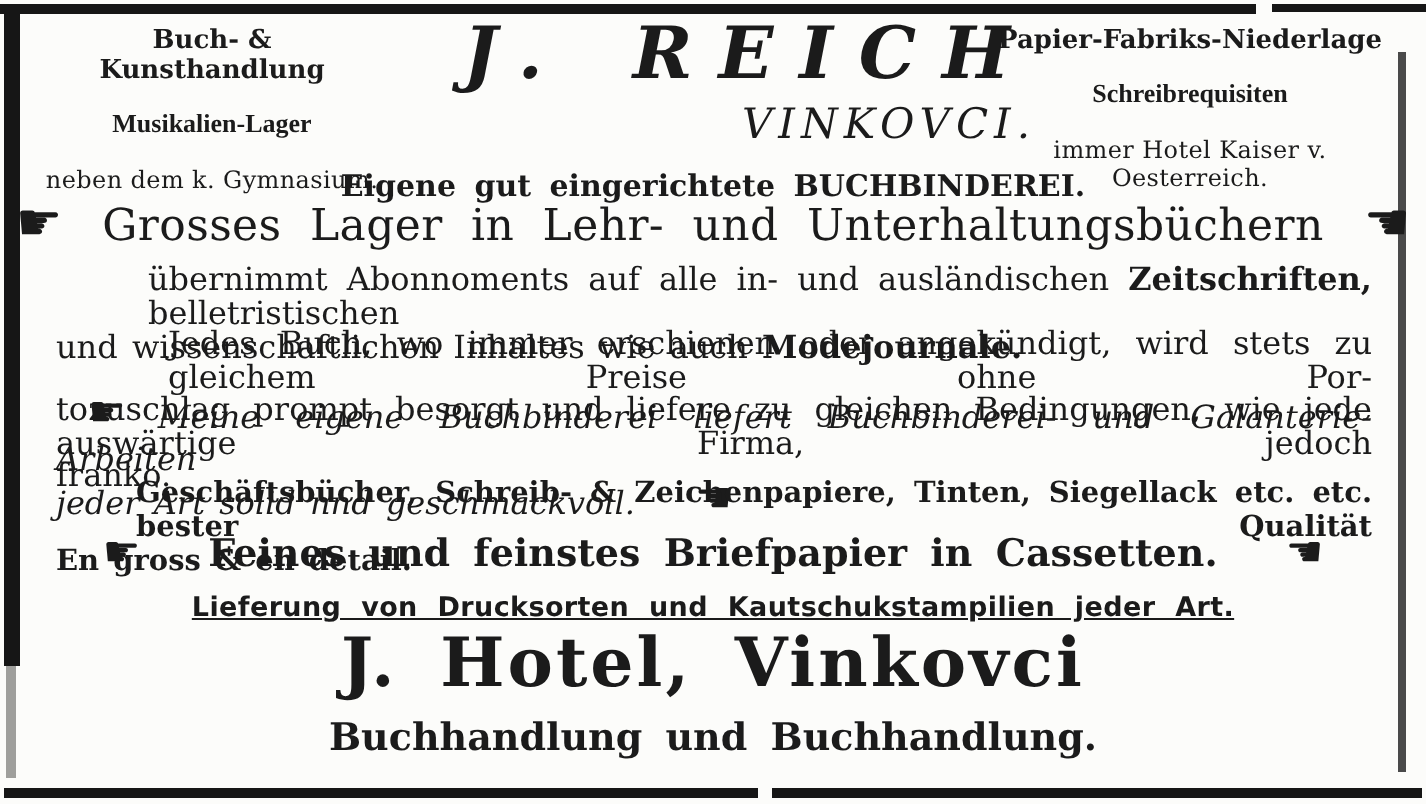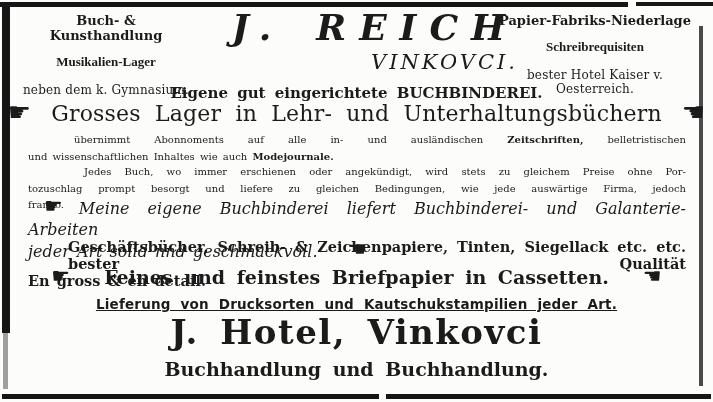--- a/index.html
+++ b/index.html
@@ -30,21 +30,21 @@
   
   .intro{position:absolute;top:84px;left:0;width:100%;text-align:center;
          font-size:15px;font-weight:600;word-spacing:4px;}
   .headline-row{position:absolute;top:100px;left:0;width:100%;display:flex;
                 justify-content:center;align-items:center;gap:20px;}
   .headline-text{font-size:22px;word-spacing:7px;letter-spacing:.2px;}
   .hand{font-family:"DejaVu Sans", sans-serif;font-size:26px;line-height:1;
         position:relative;top:-1px;}
   .hand-sm{font-size:21px;}
 
-  .para{position:absolute;left:28px;width:658px;font-size:10px;line-height:17px;
+  .para{position:absolute;left:28px;width:658px;font-size:16px;line-height:17px;
         word-spacing:2px;}
   .jl{text-align:justify;text-align-last:justify;}
   .para-subs{top:131px;}
   .para-subs .indent{padding-left:46px;}
   .para-del{top:164px;line-height:16.5px;}
   .para-del .indent{padding-left:56px;}
   .para-bind{top:197px;font-style:italic;font-size:16px;line-height:21px;}
   .para-bind .hand{font-style:normal;font-size:21px;padding:0 16px 0 16px;}
   .para-bind .hand-end{padding:0 0 0 30px;}
   .para-goods{top:238px;font-size:14.5px;font-weight:600;line-height:17px;}
@@ -81,21 +81,21 @@
   </div>
 
   <div class="hdr-center">
     <div class="brand-title">J. REICH</div>
     <div class="brand-city">VINKOVCI.</div>
   </div>
 
   <div class="hdr-col hdr-right">
     <div>Papier-Fabriks-Niederlage</div>
     <div class="hdr-line2">Schreibrequisiten</div>
-    <div class="hdr-line3">bester Hotel Kaiser v. Oesterreich.</div>
+    <div class="hdr-line3">immer Hotel Kaiser v. Oesterreich.</div>
   </div>
 
   <div class="intro">Eigene gut eingerichtete BUCHBINDEREI.</div>
 
   <div class="headline-row">
     <span class="hand">☛</span>
     <span class="headline-text">Grosses Lager in Lehr- und Unterhaltungsbüchern</span>
     <span class="hand">☚</span>
   </div>
 

